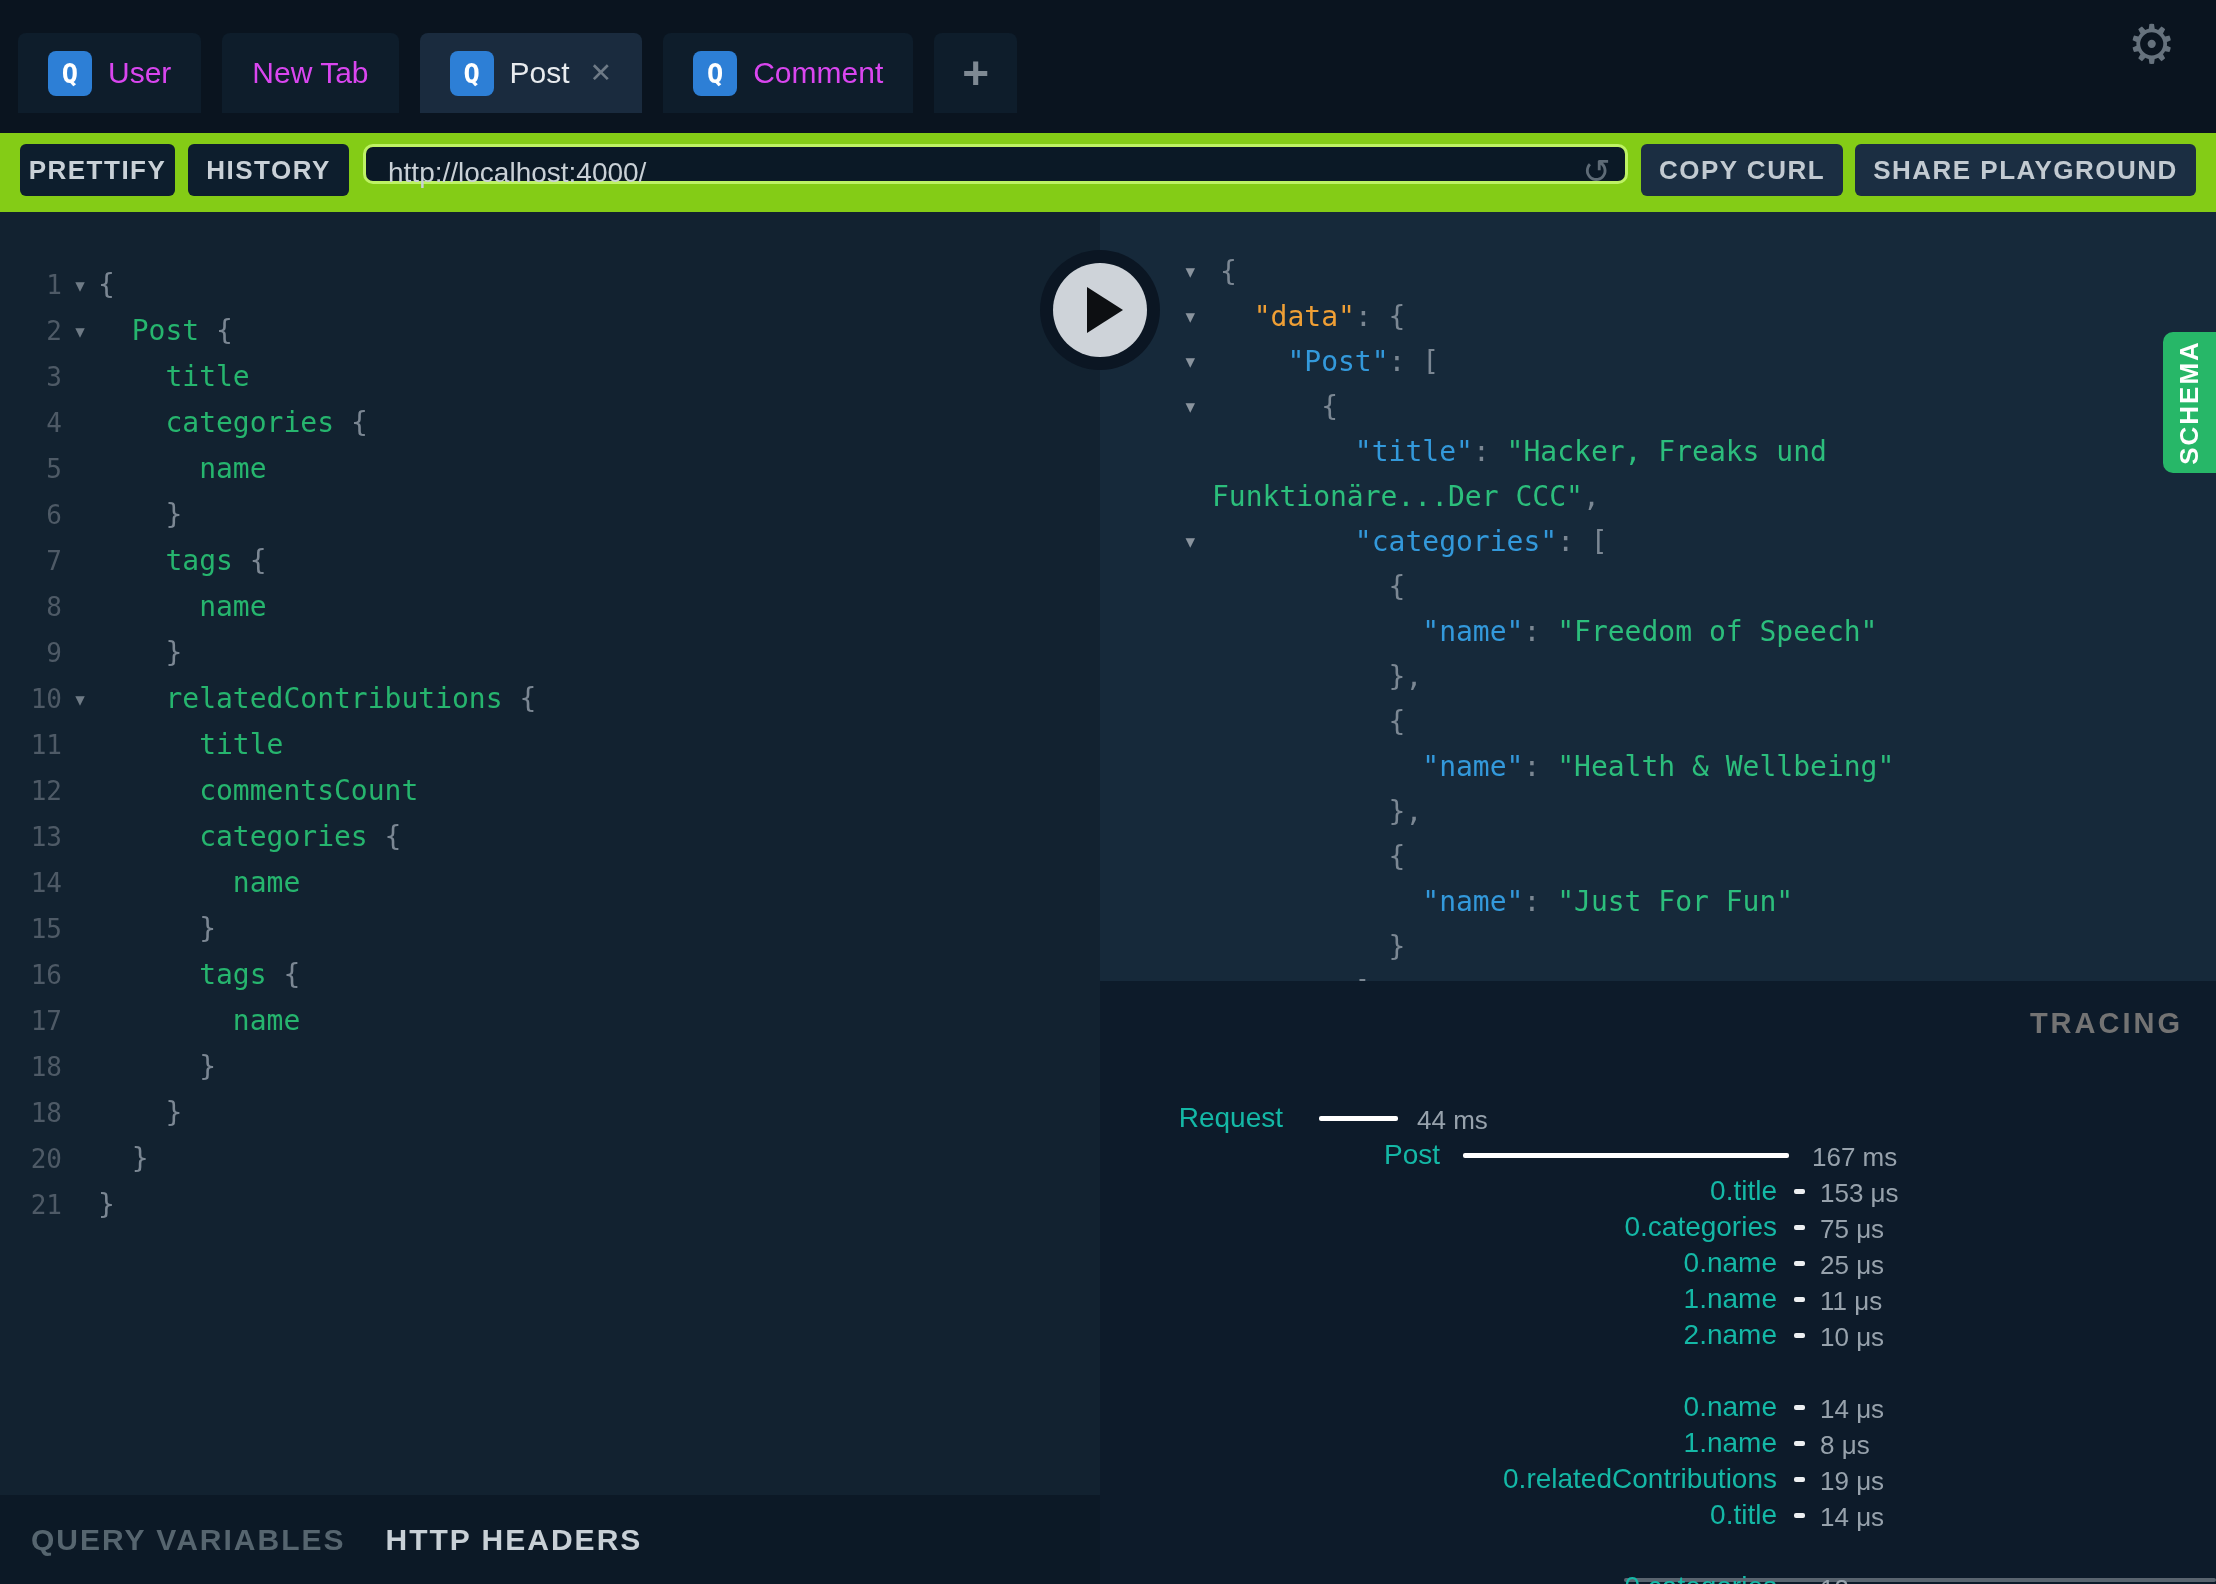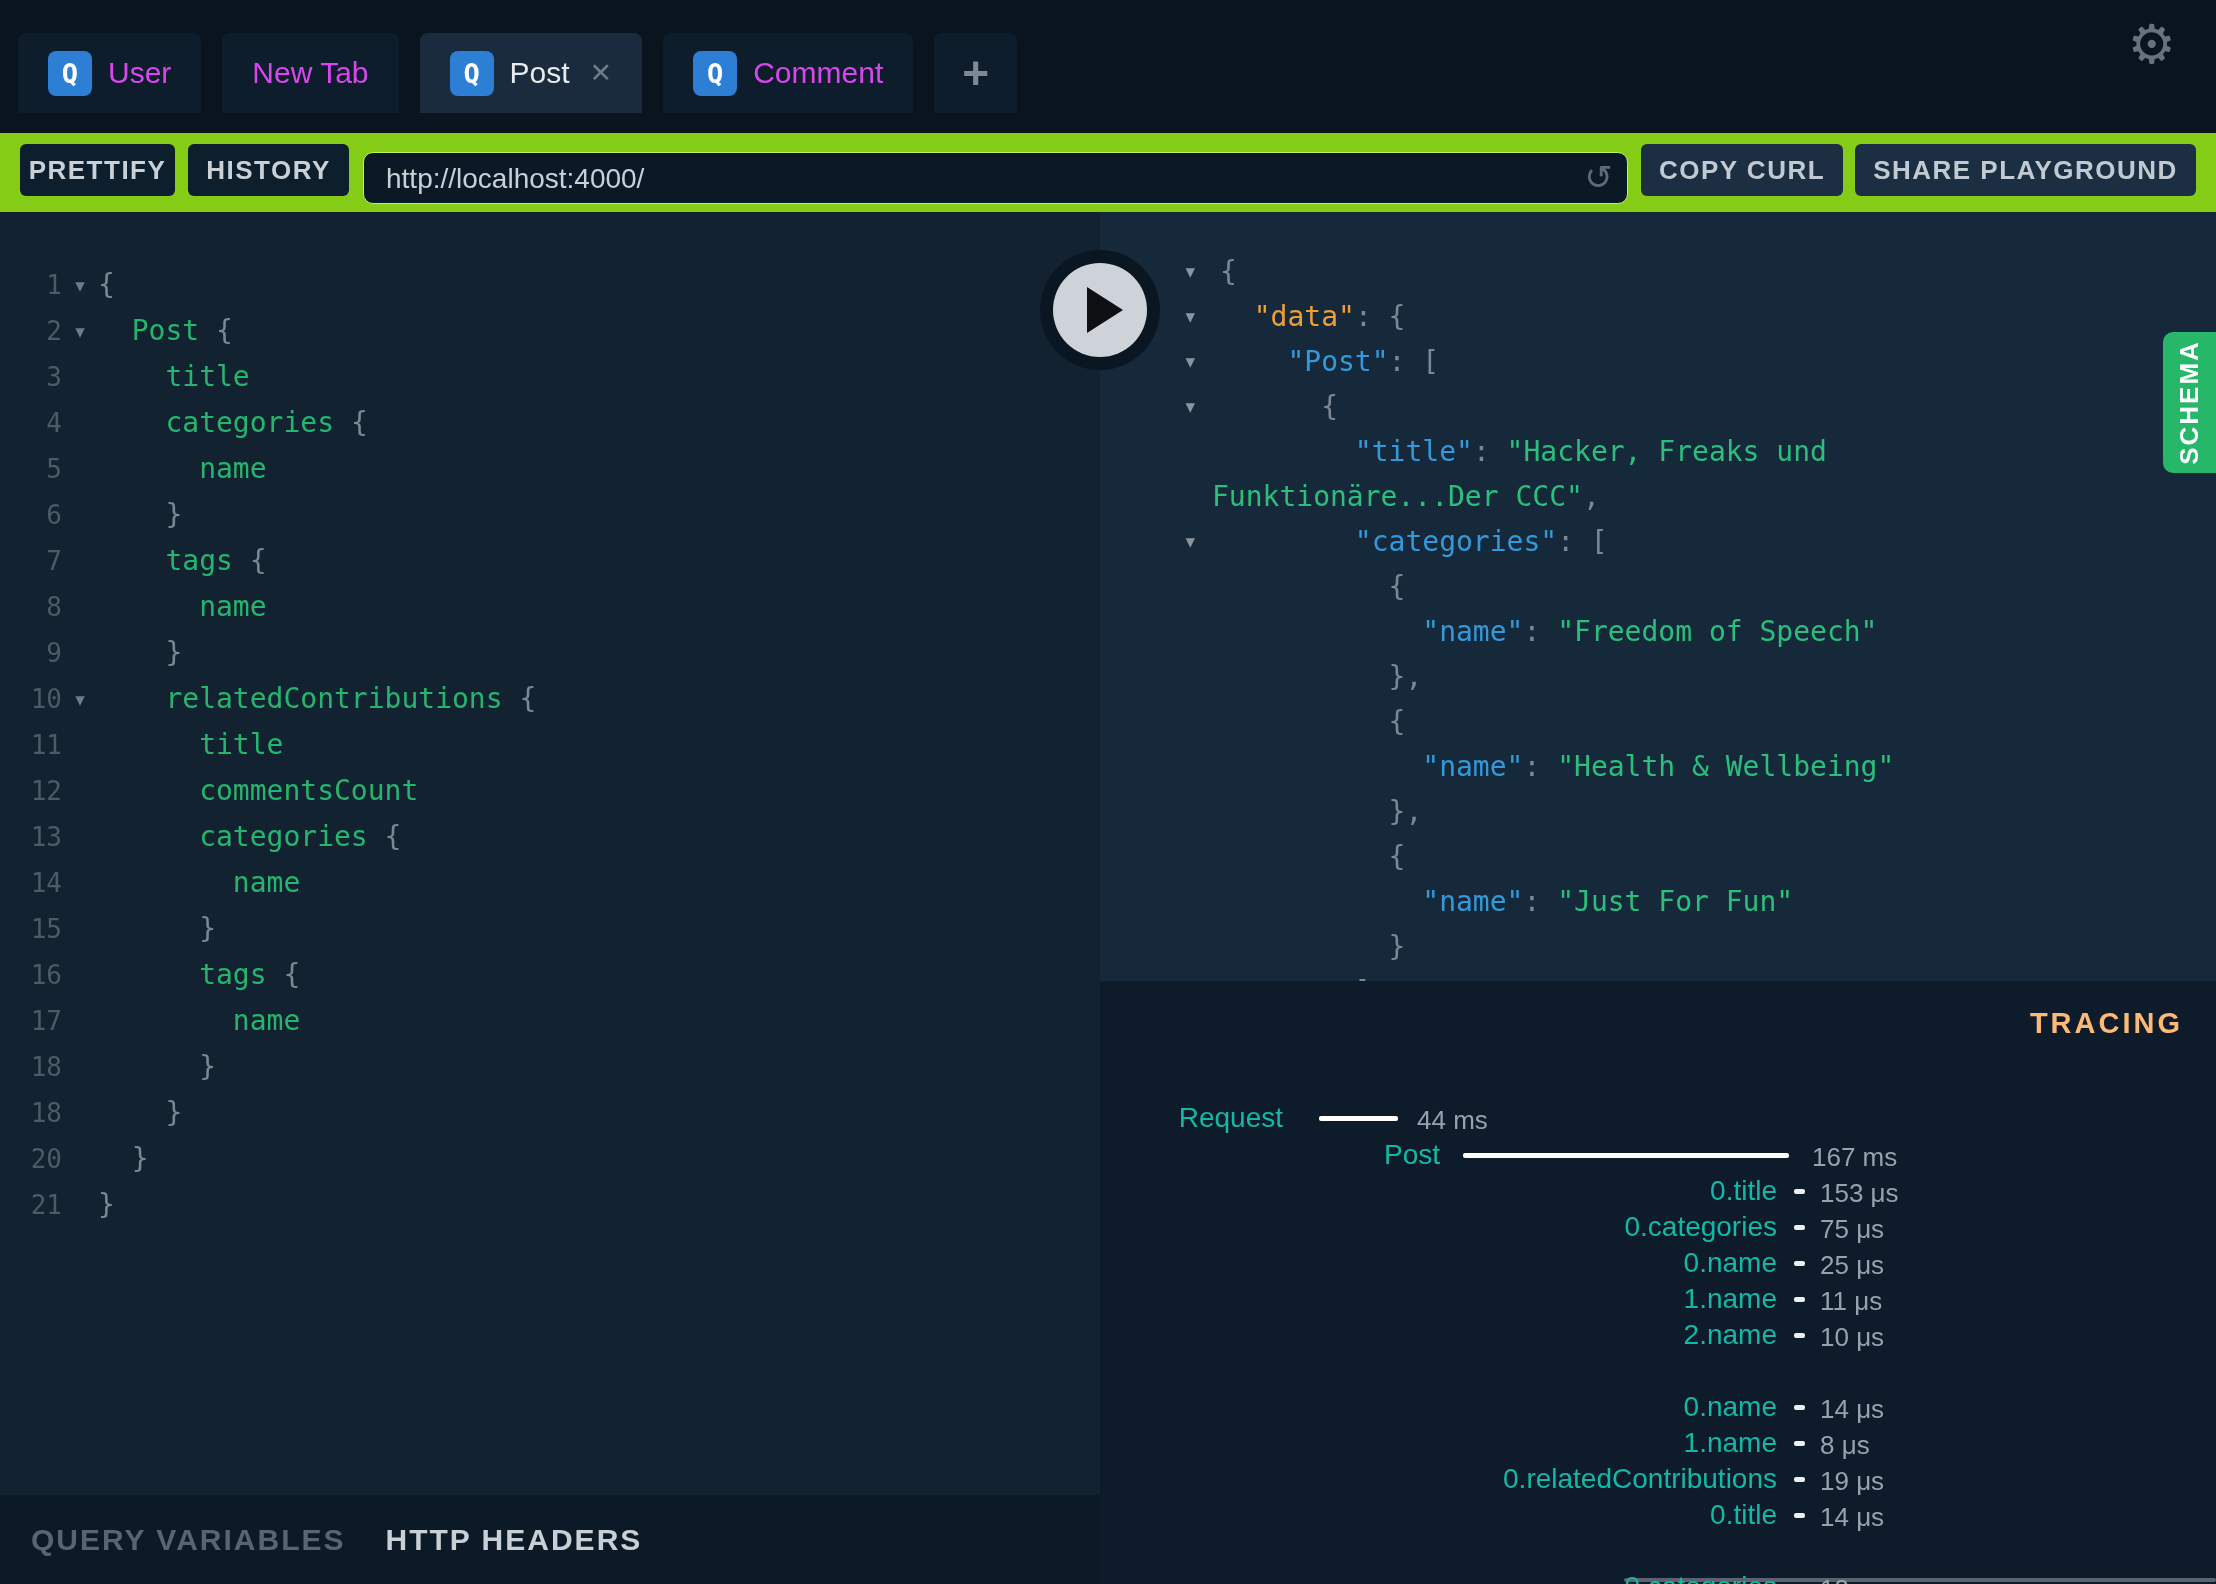--- a/index.html
+++ b/index.html
@@ -27,22 +27,22 @@
   
   .toolbar{position:absolute;left:0;top:133px;width:100%;height:79px;background:#84cc16;}
   .tbtn{position:absolute;top:11px;height:52px;border-radius:6px;border:none;
         background:#0D1E2D;color:#C9D1D7;font-family:"Liberation Sans",sans-serif;
         font-size:26px;font-weight:bold;letter-spacing:1.5px;cursor:pointer;}
   .tbtn.light{background:#1B2E42;color:#C2CAD1;}
   #btn-prettify{left:20px;width:155px;}
   #btn-history{left:188px;width:161px;}
   #btn-copycurl{left:1641px;width:202px;}
   #btn-share{left:1855px;width:341px;}
-  .urlwrap{position:absolute;left:363px;top:11px;width:1265px;height:52px;
-           background:#0B1926;border:1px solid #bef264;border-radius:10px;box-sizing:border-box;margin-top:8px;}
+  .urlwrap{position:absolute;left:363px;top:11px;width:1265px;height:40px;
+           background:#0B1926;border:3px solid #bef264;border-radius:10px;box-sizing:border-box;}
   .urlwrap input{position:absolute;left:20px;top:0;width:1180px;height:50px;border:none;outline:none;
            background:transparent;color:#C9D0D6;font-size:28px;font-family:"Liberation Sans",sans-serif;}
   .reload{position:absolute;right:14px;top:4px;font-size:34px;color:#5E6B76;cursor:pointer;
           font-family:"DejaVu Sans",sans-serif;}
 
   
   .editor{position:absolute;left:0;top:212px;width:1100px;height:1283px;background:#122230;
           padding-top:50px;box-sizing:border-box;overflow:hidden;cursor:text;}
   .eline{display:flex;height:46px;line-height:46px;
          font-family:"DejaVu Sans Mono",monospace;font-size:28px;}
@@ -76,21 +76,21 @@
 
   
   .schema{position:absolute;right:0;top:332px;width:53px;height:141px;background:#27B768;
           border-radius:10px 0 0 10px;cursor:pointer;display:flex;align-items:center;justify-content:center;}
   .schema span{transform:rotate(-90deg);white-space:nowrap;color:#FFFFFF;
           font-size:26px;font-weight:bold;letter-spacing:2px;}
 
   
   .tracing{position:absolute;left:1100px;top:981px;width:1116px;height:603px;
            background:#0D1B2A;overflow:hidden;}
-  .tracing-title{position:absolute;top:26px;right:33px;color:#fdba74;
+  .tracing-title{position:absolute;top:26px;right:33px;color:#737373;
            font-size:29px;font-weight:bold;letter-spacing:3px;}
   .trow{position:absolute;width:100%;height:36px;}
   .trow .lbl{position:absolute;top:0;height:36px;line-height:36px;text-align:right;
            color:#14b8a6;font-size:28px;}
   .trow .bar{position:absolute;top:16px;height:5px;background:#FFFFFF;border-radius:2px;}
   .trow .tval{position:absolute;top:2px;height:36px;line-height:36px;color:#97A2AC;font-size:26px;}
   .trow .dash{position:absolute;top:16px;width:11px;height:5px;background:#ECEFF1;border-radius:2px;}
   #trace-request{top:119px;} #trace-request .lbl{left:0;width:183px;}
   #trace-request .bar{left:219px;width:79px;} #trace-request .tval{left:317px;}
   #trace-post{top:156px;} #trace-post .lbl{left:0;width:340px;}

